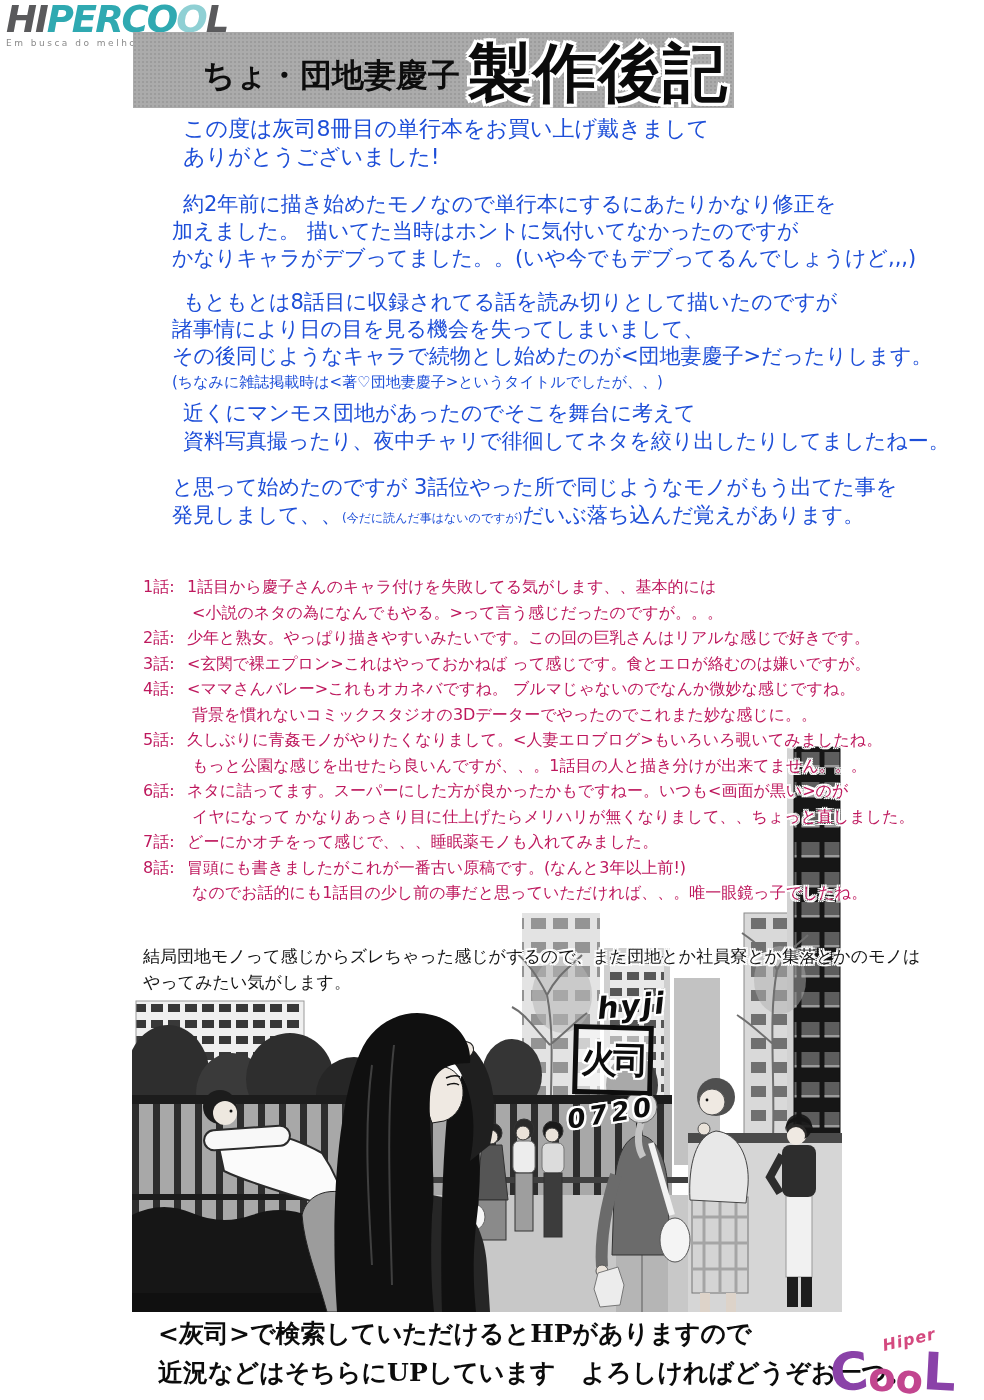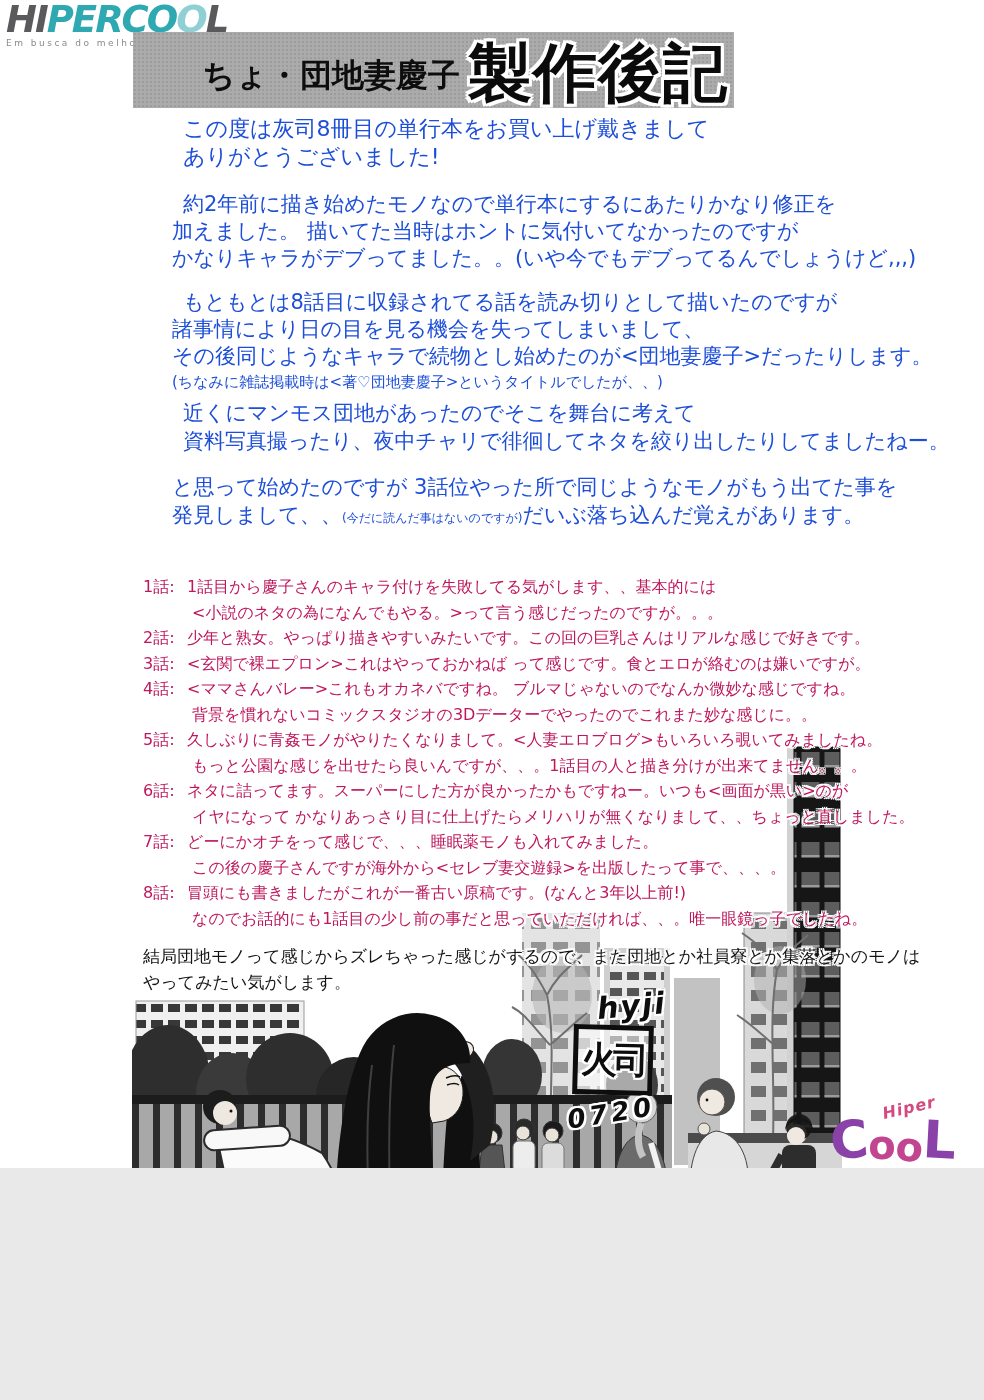--- a/index.html
+++ b/index.html
@@ -1,17 +1,17 @@
 <!DOCTYPE html>
 <html><head>
 <meta charset="utf-8">
 <style>
   html,body{margin:0;padding:0;background:#e9e9e9;}
   .page{
-    position:relative;width:984px;height:1168px;margin:0 auto;
+    position:relative;width:984px;height:1400px;margin:0 auto;
     background:#fff;overflow:hidden;
     font-family:"DejaVu Sans",sans-serif;color:#111;
   }
   
   .brand{position:absolute;left:6px;top:0px;z-index:1;}
   .brand-word{font-size:37px;font-weight:800;font-style:italic;letter-spacing:-2px;line-height:40px;}
   .brand-tagline{font-size:9px;letter-spacing:2.5px;color:#8a8a8a;margin-top:-2px;white-space:nowrap;}
   
   .banner{
     position:absolute;left:133px;top:32px;width:601px;height:76px;z-index:2;
@@ -157,21 +157,20 @@
     <div class="ep-row cont">
         <span class="ep-label"></span>
         <span class="ep-text">イヤになって かなりあっさり目に仕上げたらメリハリが無くなりまして、、ちょっと直しました。</span>
       </div>
     <div class="ep-row">
         <span class="ep-label">7話:</span>
         <span class="ep-text">どーにかオチをって感じで、、、睡眠薬モノも入れてみました。</span>
       </div>
     <div class="ep-row cont">
         <span class="ep-label"></span>
-        <span class="ep-text">この後の慶子さんですが海外から&lt;セレブ妻交遊録&gt;を出版したって事で、、、。</span>
       </div>
     <div class="ep-row">
         <span class="ep-label">8話:</span>
         <span class="ep-text">冒頭にも書きましたがこれが一番古い原稿です。(なんと3年以上前!)</span>
       </div>
     <div class="ep-row cont">
         <span class="ep-label"></span>
         <span class="ep-text">なのでお話的にも1話目の少し前の事だと思っていただければ、、。唯一眼鏡っ子でしたね。</span>
       </div>
   </div>

